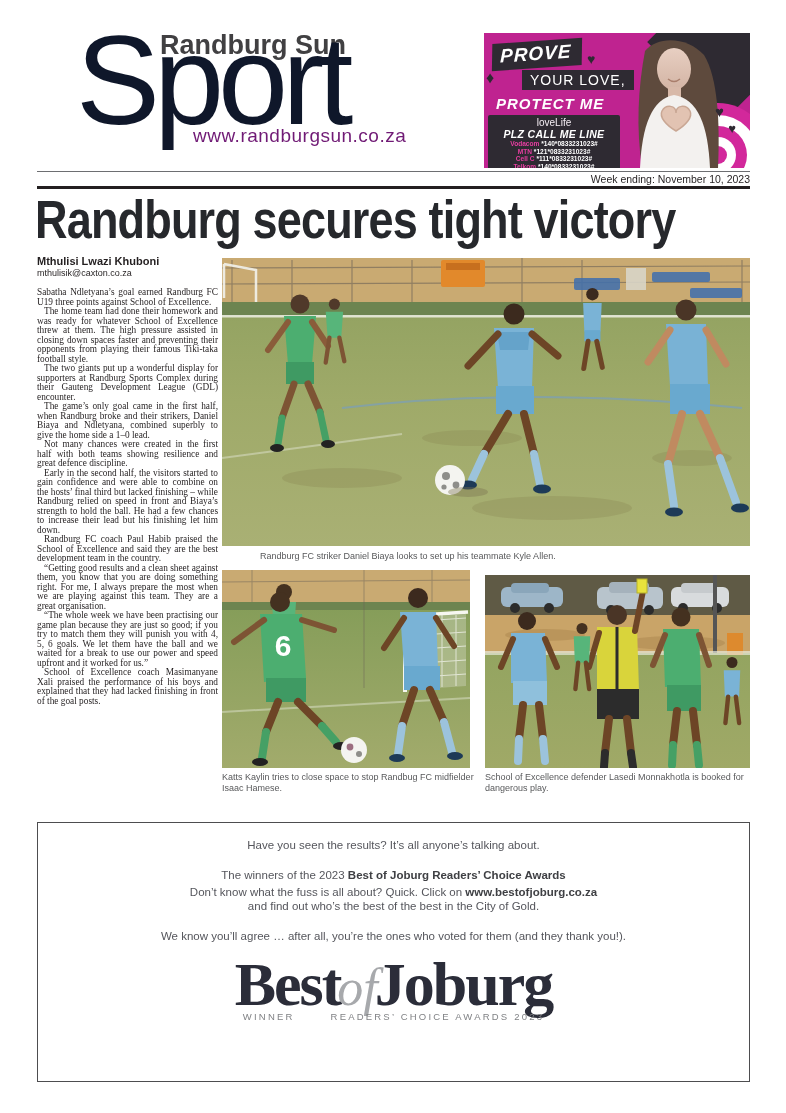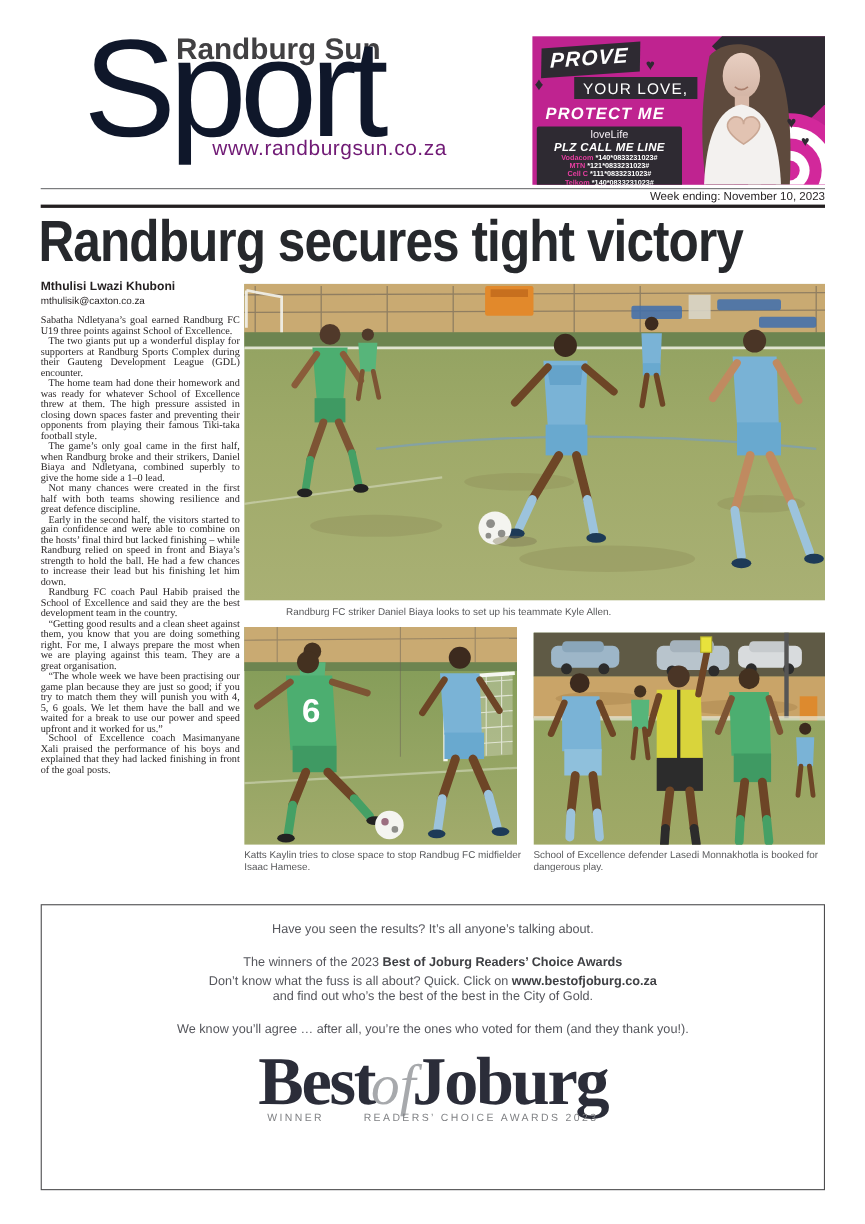--- a/index.html
+++ b/index.html
@@ -123,22 +123,22 @@
 <div class="abs" id="rule-top"></div>
 <div class="abs" id="dateline">Week ending: November 10, 2023</div>
 <div class="abs" id="rule-bottom"></div>
 
 <h1 class="abs" id="headline">Randburg secures tight victory</h1>
 
 <div class="abs" id="byline-name">Mthulisi Lwazi Khuboni</div>
 <div class="abs" id="byline-email">mthulisik@caxton.co.za</div>
 <div class="abs" id="article-body">
     <p>Sabatha Ndletyana’s goal earned Randburg FC U19 three points against School of Excellence.</p>
+    <p>The home team had done their homework and was ready for whatever School of Excellence threw at them. The high pressure assisted in closing down spaces faster and preventing their opponents from playing their famous Tiki-taka football style.</p>
     <p>The two giants put up a wonderful display for supporters at Randburg Sports Complex during their Gauteng Development League (GDL) encounter.</p>
-    <p>The home team had done their homework and was ready for whatever School of Excellence threw at them. The high pressure assisted in closing down spaces faster and preventing their opponents from playing their famous Tiki-taka football style.</p>
     <p>The game’s only goal came in the first half, when Randburg broke and their strikers, Daniel Biaya and Ndletyana, combined superbly to give the home side a 1–0 lead.</p>
     <p>Not many chances were created in the first half with both teams showing resilience and great defence discipline.</p>
     <p>Early in the second half, the visitors started to gain confidence and were able to combine on the hosts’ final third but lacked finishing – while Randburg relied on speed in front and Biaya’s strength to hold the ball. He had a few chances to increase their lead but his finishing let him down.</p>
     <p>Randburg FC coach Paul Habib praised the School of Excellence and said they are the best development team in the country.</p>
     <p>“Getting good results and a clean sheet against them, you know that you are doing something right. For me, I always prepare the most when we are playing against this team. They are a great organisation.</p>
     <p>“The whole week we have been practising our game plan because they are just so good; if you try to match them they will punish you with 4, 5, 6 goals. We let them have the ball and we waited for a break to use our power and speed upfront and it worked for us.”</p>
     <p>School of Excellence coach Masimanyane Xali praised the performance of his boys and explained that they had lacked finishing in front of the goal posts.</p>
   </div>
 
 <svg class="abs photo" id="main-photo" width="528" height="288" viewBox="0 0 528 288">

